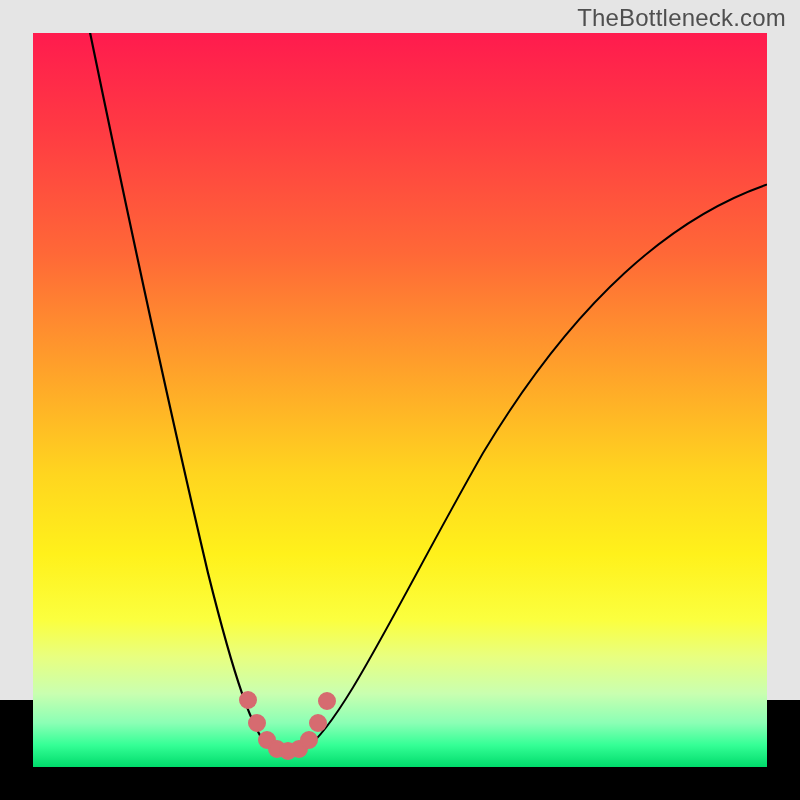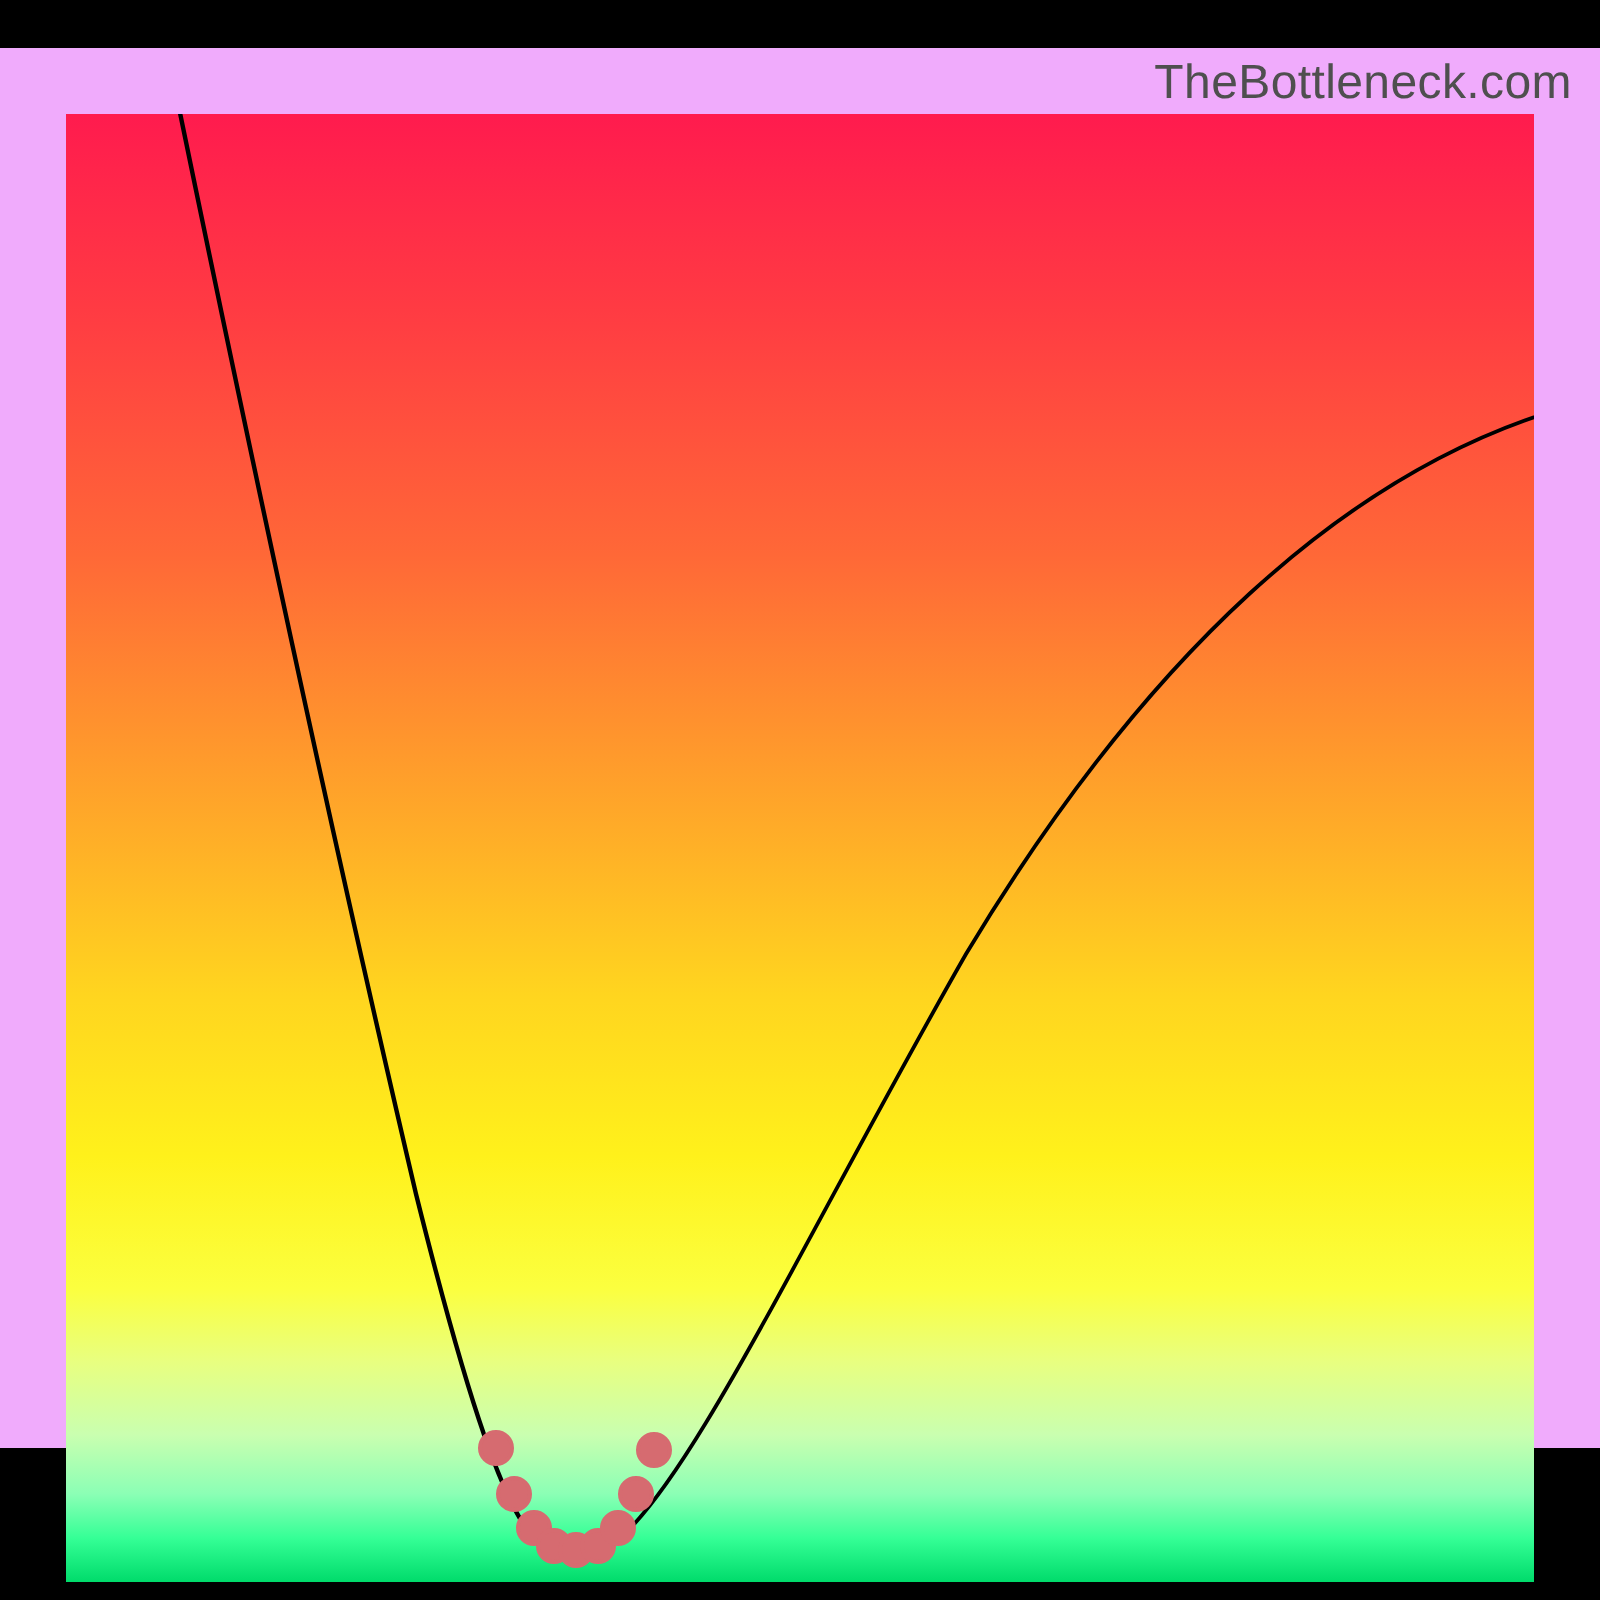--- a/index.html
+++ b/index.html
@@ -8,22 +8,21 @@
     width: 800px;
     height: 800px;
     background: #000;
     overflow: hidden;
     font-family: Arial, Helvetica, sans-serif;
   }
   .outer {
     position: relative;
     width: 800px;
     height: 700px;
-    background: #f0abfc;
-    margin-top: 24px;
+    background: #e5e5e5;
   }
   .watermark {
     position: absolute;
     top: 4px;
     right: 14px;
     color: #4f4f4f;
     font-size: 24px;
     font-weight: 500;
     letter-spacing: 0.2px;
     z-index: 5;

